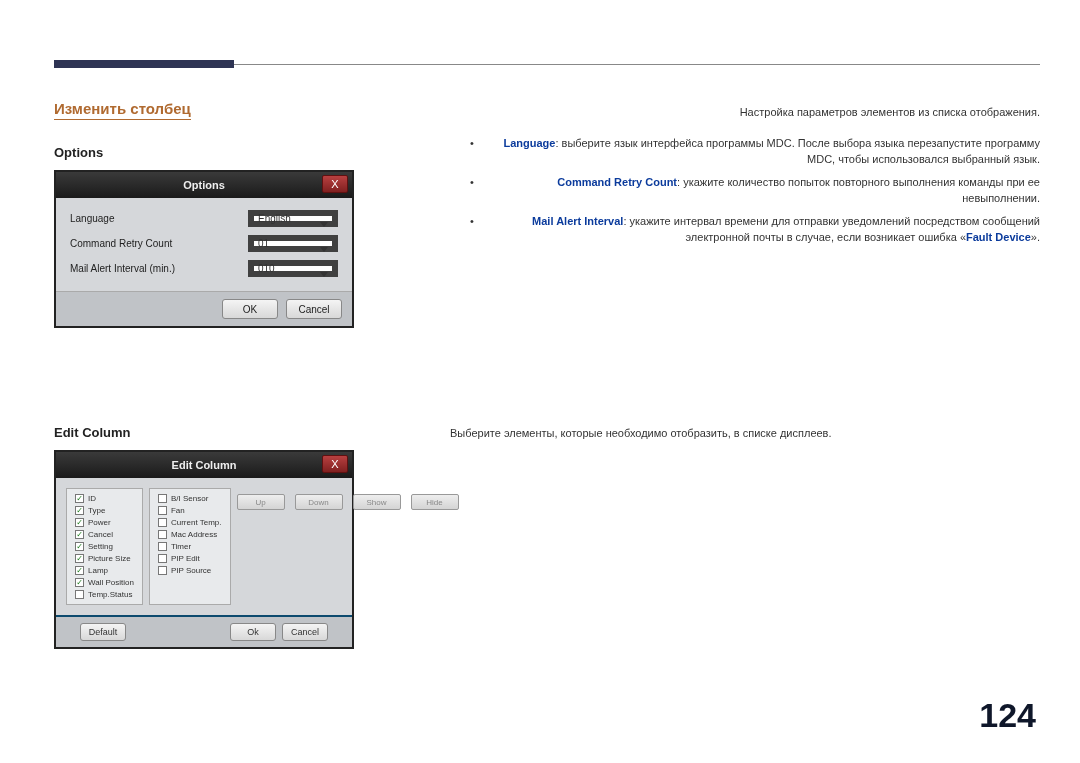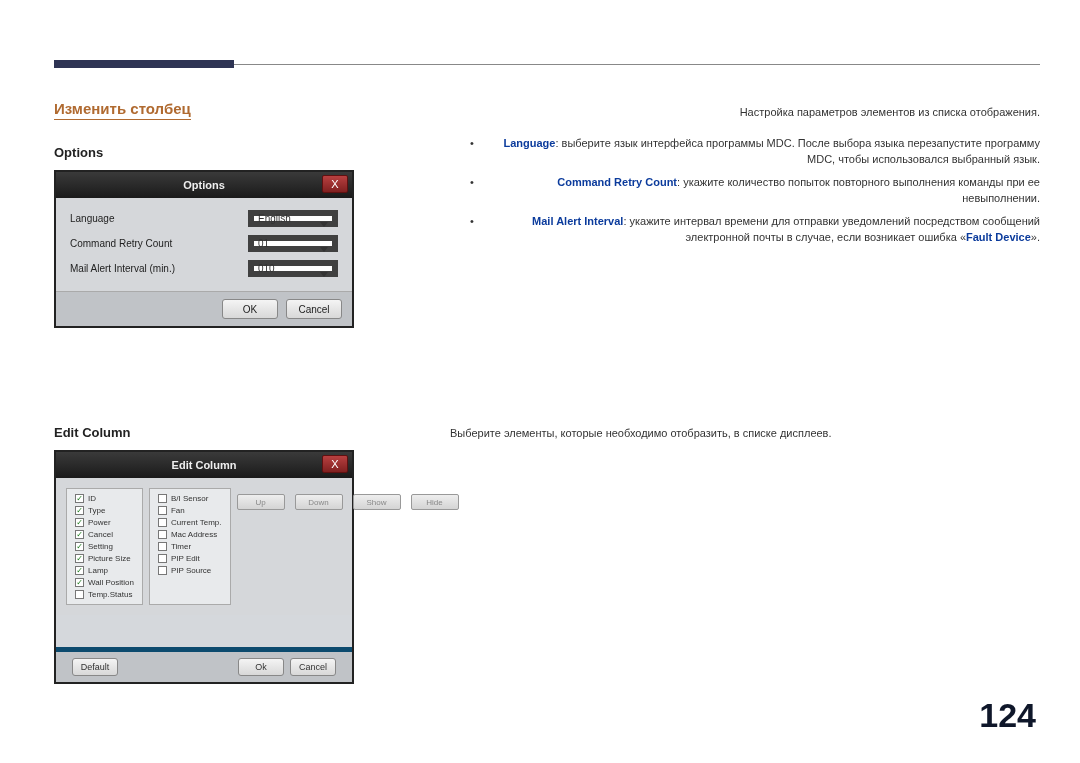--- a/index.html
+++ b/index.html
@@ -211,26 +211,25 @@
   .side-btns { display: flex; flex-direction: row; gap: 10px; padding-top: 6px; }
   .side-btn {
     width: 48px; height: 16px; font-size: 8px;
     background: linear-gradient(#eee,#d4d4d4);
     border: 1px solid #999; border-radius: 2px;
     display: flex; align-items: center; justify-content: center;
     color: #888;
   }
   .edit-btnbar {
     background: #c0c3c7;
-    border-top: 5px solid #0c4a6e;
-    padding: 6px 16px;
+    border-top: 2px solid #0c4a6e;
+    padding: 6px 24px;
     display: flex;
     justify-content: space-between;
     align-items: center;
-    margin-top: 32px;
   }
   .edit-btnbar .right { display: flex; gap: 6px; }
   .sm-btn {
     min-width: 46px; height: 18px; font-size: 9px;
     background: linear-gradient(#f4f4f4,#d8d8d8);
     border: 1px solid #888; border-radius: 3px;
     display: flex; align-items: center; justify-content: center;
   }
 </style>
 </head>

